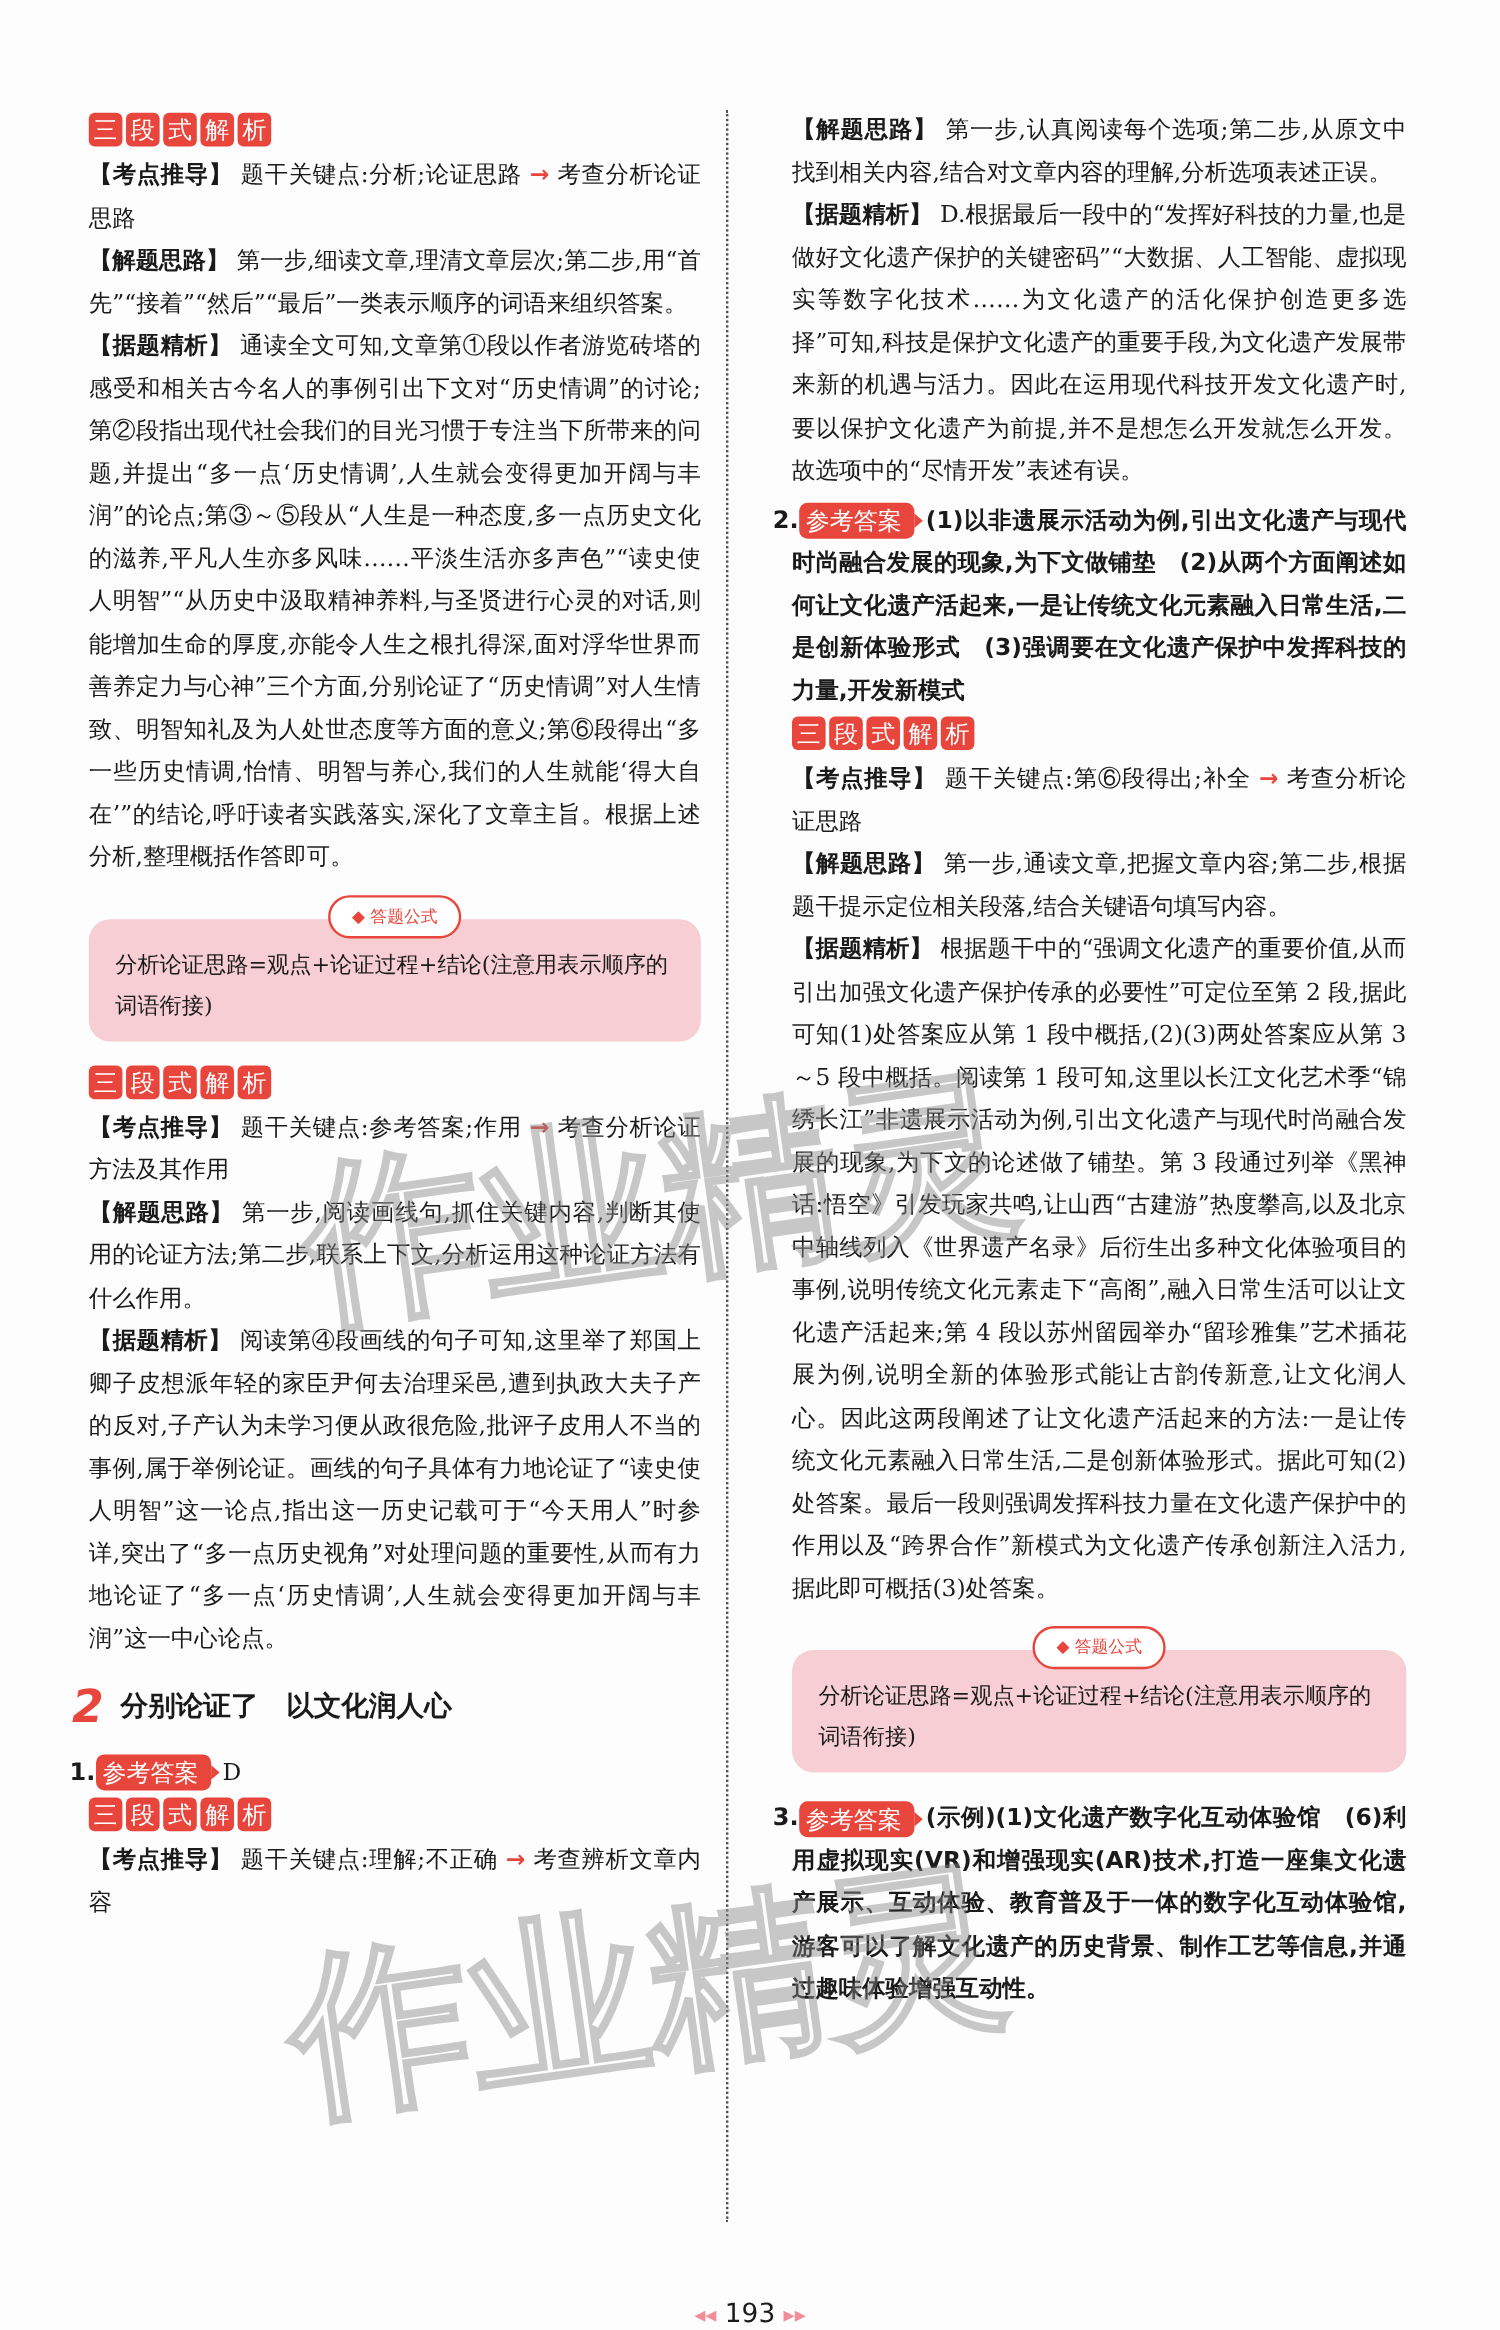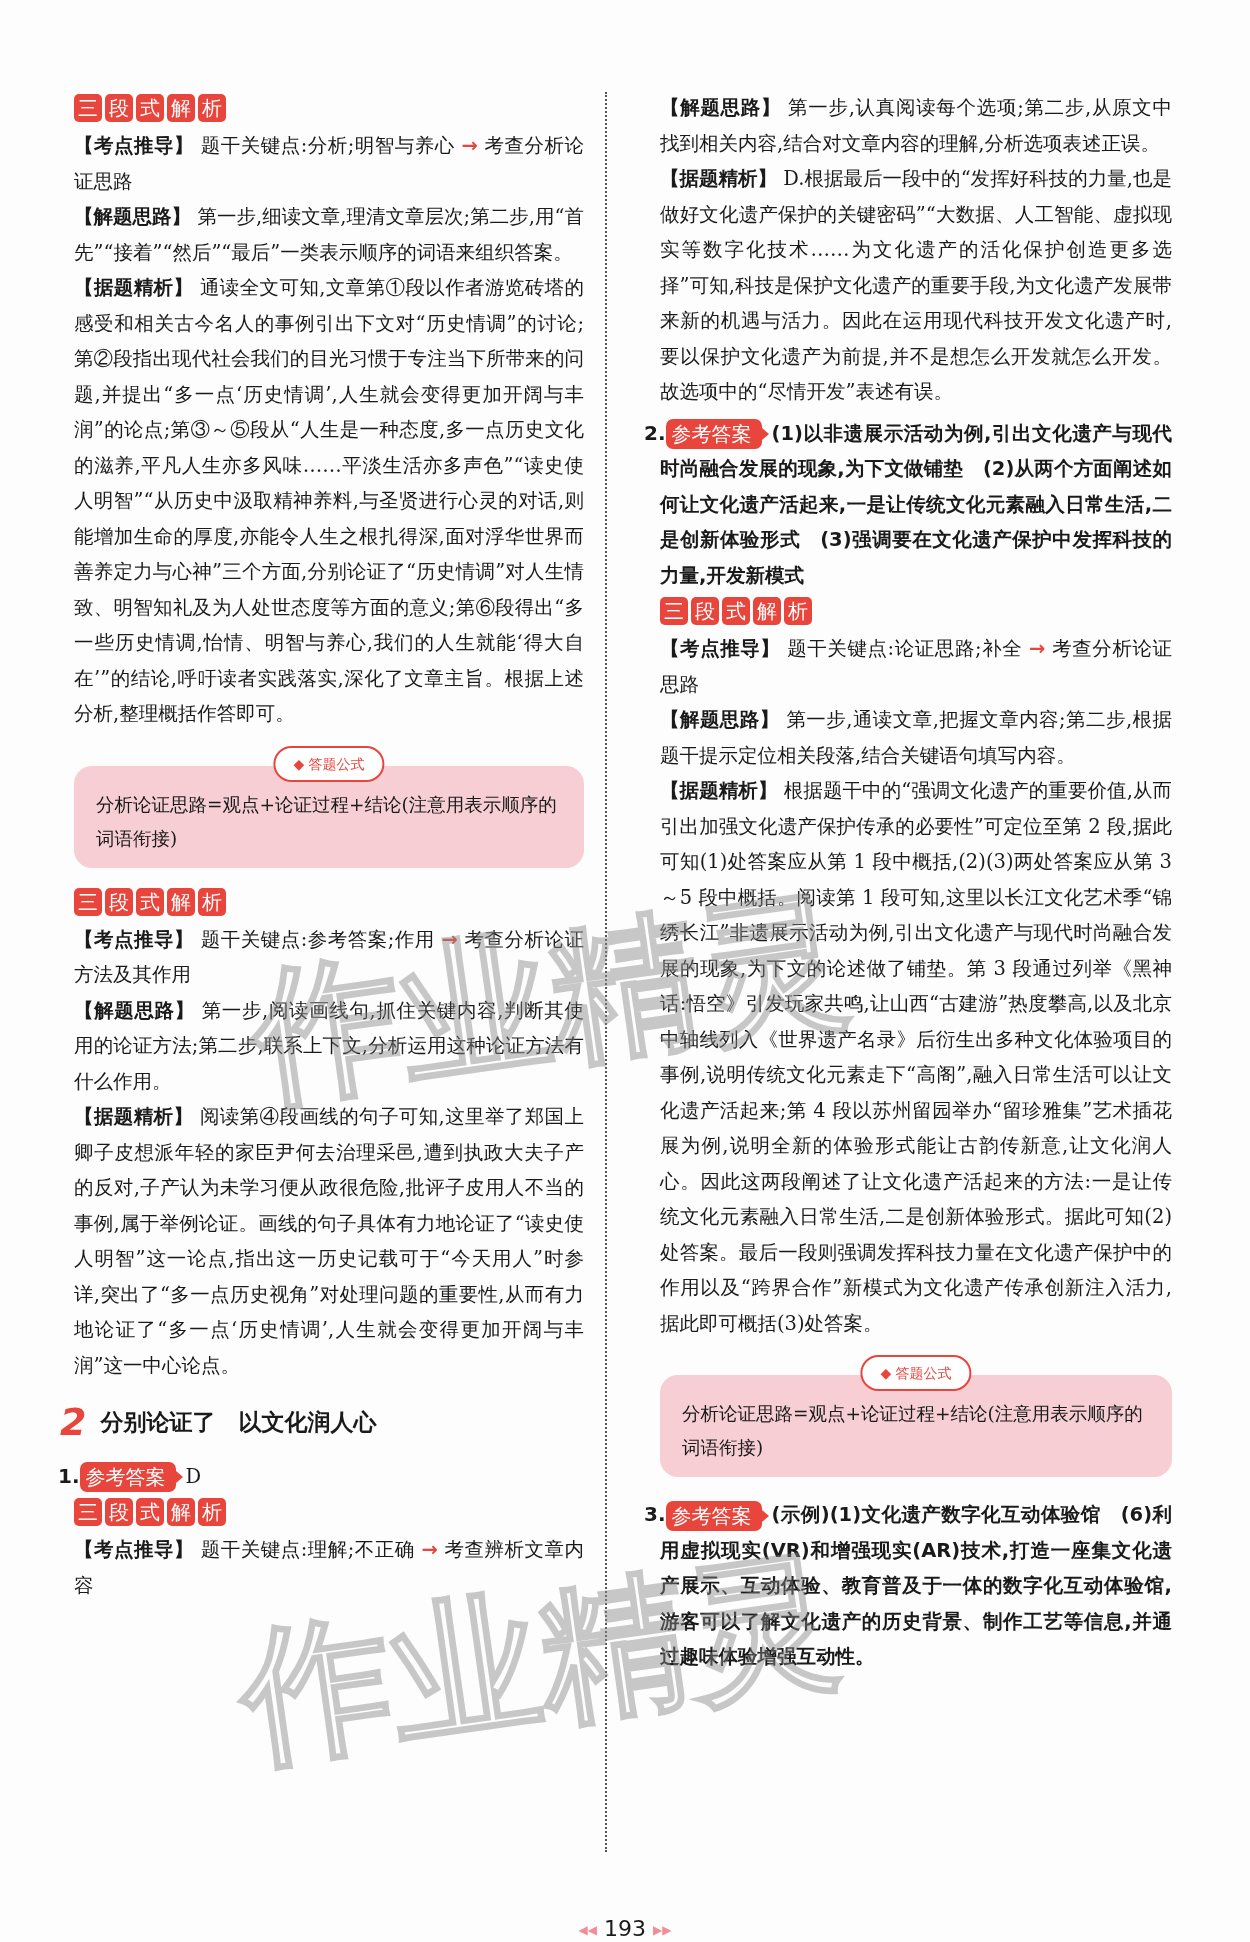--- a/index.html
+++ b/index.html
@@ -70,21 +70,21 @@
 <div class="col col-left">
   <div class="tag-row">
     <span>三</span>
       <span>段</span>
       <span>式</span>
       <span>解</span>
       <span>析</span>
   </div>
   <p class="para">
     <span class="label">【考点推导】</span>
-    <span>题干关键点:分析;明智与养心</span>
+    <span>题干关键点:分析;论证思路</span>
     <span class="arrow">→</span>
     <span>考查分析论证思路</span>
   </p>
   <p class="para">
     <span class="label">【解题思路】</span>
     <span>第一步,细读文章,理清文章层次;第二步,用“首先”“接着”“然后”“最后”一类表示顺序的词语来组织答案。</span>
   </p>
   <p class="para">
     <span class="label">【据题精析】</span>
     <span>通读全文可知,文章第①段以作者游览砖塔的感受和相关古今名人的事例引出下文对“历史情调”的讨论;第②段指出现代社会我们的目光习惯于专注当下所带来的问题,并提出“多一点‘历史情调’,人生就会变得更加开阔与丰润”的论点;第③～⑤段从“人生是一种态度,多一点历史文化的滋养,平凡人生亦多风味……平淡生活亦多声色”“读史使人明智”“从历史中汲取精神养料,与圣贤进行心灵的对话,则能增加生命的厚度,亦能令人生之根扎得深,面对浮华世界而善养定力与心神”三个方面,分别论证了“历史情调”对人生情致、明智知礼及为人处世态度等方面的意义;第⑥段得出“多一些历史情调,怡情、明智与养心,我们的人生就能‘得大自在’”的结论,呼吁读者实践落实,深化了文章主旨。根据上述分析,整理概括作答即可。</span>
@@ -159,21 +159,21 @@
   </div>
   <div class="tag-row">
     <span>三</span>
       <span>段</span>
       <span>式</span>
       <span>解</span>
       <span>析</span>
   </div>
   <p class="para">
     <span class="label">【考点推导】</span>
-    <span>题干关键点:论证思路;补全</span>
+    <span>题干关键点:第⑥段得出;补全</span>
     <span class="arrow">→</span>
     <span>考查分析论证思路</span>
   </p>
   <p class="para">
     <span class="label">【解题思路】</span>
     <span>第一步,通读文章,把握文章内容;第二步,根据题干提示定位相关段落,结合关键语句填写内容。</span>
   </p>
   <p class="para">
     <span class="label">【据题精析】</span>
     <span>根据题干中的“强调文化遗产的重要价值,从而引出加强文化遗产保护传承的必要性”可定位至第 2 段,据此可知(1)处答案应从第 1 段中概括,(2)(3)两处答案应从第 3～5 段中概括。阅读第 1 段可知,这里以长江文化艺术季“锦绣长江”非遗展示活动为例,引出文化遗产与现代时尚融合发展的现象,为下文的论述做了铺垫。第 3 段通过列举《黑神话:悟空》引发玩家共鸣,让山西“古建游”热度攀高,以及北京中轴线列入《世界遗产名录》后衍生出多种文化体验项目的事例,说明传统文化元素走下“高阁”,融入日常生活可以让文化遗产活起来;第 4 段以苏州留园举办“留珍雅集”艺术插花展为例,说明全新的体验形式能让古韵传新意,让文化润人心。因此这两段阐述了让文化遗产活起来的方法:一是让传统文化元素融入日常生活,二是创新体验形式。据此可知(2)处答案。最后一段则强调发挥科技力量在文化遗产保护中的作用以及“跨界合作”新模式为文化遗产传承创新注入活力,据此即可概括(3)处答案。</span>

